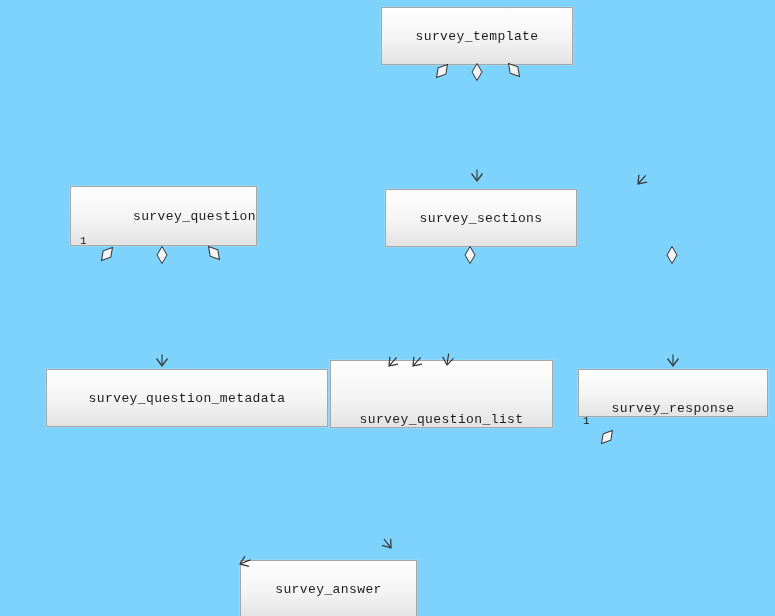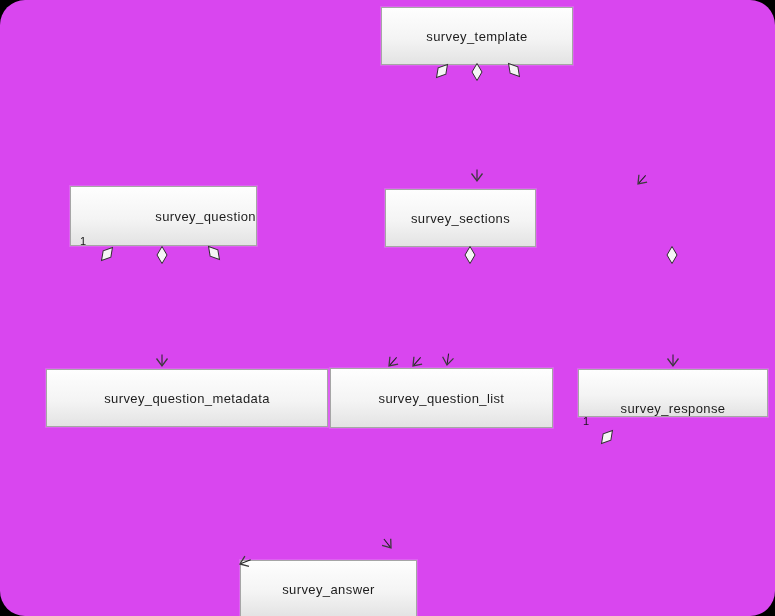--- a/index.html
+++ b/index.html
@@ -4,24 +4,23 @@
 <style>
   html, body {
     margin: 0;
     padding: 0;
     background: #000000;
   }
   #canvas {
     position: relative;
     width: 775px;
     height: 616px;
-    background: #d946ef;
+    background: #7dd3fc;
     overflow: hidden;
-    font-family: Liberation Sans, sans-serif;
-    border-radius: 25px;
+    font-family: Liberation Mono, monospace;
   }
   .entity-node {
     position: absolute;
     box-sizing: border-box;
     border: 1px solid #a6a6a6;
     background: linear-gradient(180deg, #fefefe 0%, #f4f4f4 55%, #e3e3e3 100%);
     display: flex;
     align-items: center;
     justify-content: center;
     z-index: 1;
@@ -51,27 +50,27 @@
 </head>
 <body>
 
 <div id="canvas">
     <div class="entity-node" style="left: 381px; top: 7px; width: 192px; height: 58px;">
       <span class="entity-label">survey_template</span>
     </div>
     <div class="entity-node" style="left: 70px; top: 186px; width: 187px; height: 60px; justify-content: flex-end;">
       <span class="entity-label">survey_question</span>
     </div>
-    <div class="entity-node" style="left: 385px; top: 189px; width: 151px; height: 58px;">
+    <div class="entity-node" style="left: 385px; top: 189px; width: 192px; height: 58px;">
       <span class="entity-label">survey_sections</span>
     </div>
     <div class="entity-node" style="left: 22px; top: 369px; width: 282px; height: 58px; margin-left: 24px;">
       <span class="entity-label">survey_question_metadata</span>
     </div>
-    <div class="entity-node" style="left: 330px; top: 368px; width: 223px; height: 60px;">
+    <div class="entity-node" style="left: 330px; top: 360px; width: 223px; height: 68px; align-items: flex-end;">
       <span class="entity-label">survey_question_list</span>
     </div>
     <div class="entity-node" style="left: 578px; top: 369px; width: 190px; height: 48px; align-items: flex-end;">
       <span class="entity-label">survey_response</span>
     </div>
     <div class="entity-node" style="left: 240px; top: 551px; width: 177px; height: 58px; margin-top: 9px;">
       <span class="entity-label">survey_answer</span>
     </div>
     <svg class="marker" viewBox="-12 -12 24 24" width="24" height="24" style="left: 430px; top: 59px;">
       <polygon points="0,-8.5 5,0 0,8.5 -5,0" fill="#f5f5f5" stroke="#2e2e2e" stroke-width="1" transform="rotate(40)"></polygon>

